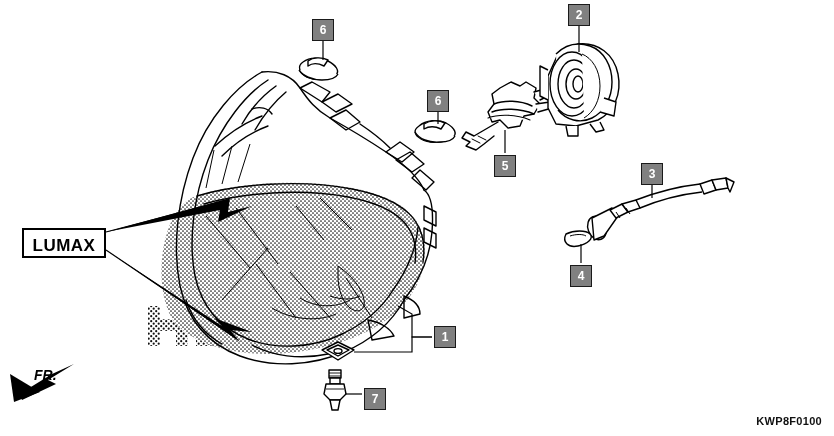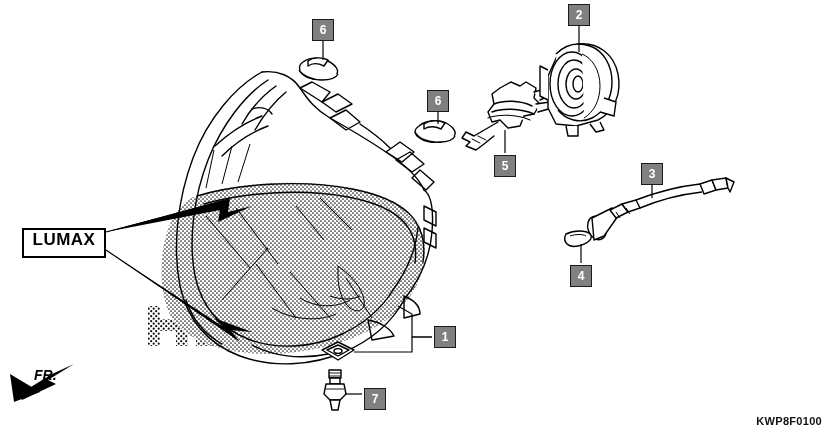--- a/index.html
+++ b/index.html
@@ -8,21 +8,21 @@
   #stage{position:relative;width:834px;height:436px;background:#fff;}
   #stage svg{position:absolute;left:0;top:0;}
 
   .callout{position:absolute;width:22px;height:22px;background:#808080;
            border:1.5px solid #1a1a1a;box-sizing:border-box;
            color:#ffffff;font-size:12px;font-weight:bold;
            display:flex;align-items:center;justify-content:center;
            line-height:1;letter-spacing:0;}
   .lumax-box{position:absolute;left:22px;top:228px;width:84px;height:30px;
              background:#ffffff;border:2.5px solid #000000;box-sizing:border-box;
-             display:flex;align-items:flex-start;justify-content:center;
+             display:flex;align-items:flex-end;justify-content:center;
              font-size:17px;font-weight:bold;color:#000;letter-spacing:.5px;}
   .partno{position:absolute;right:12px;bottom:9px;font-size:11px;
           font-weight:bold;color:#111;letter-spacing:.3px;margin-left:7px;}
   .fr-label{position:absolute;left:34px;top:367px;font-size:14px;
             font-weight:bold;font-style:italic;color:#000;text-align:center;}
 </style>
 </head>
 <body>
 
 <div id="stage">

